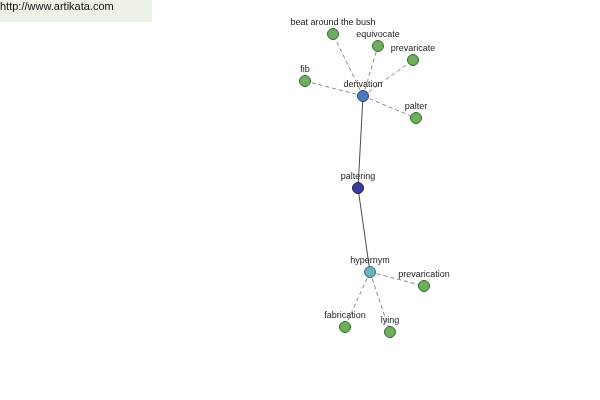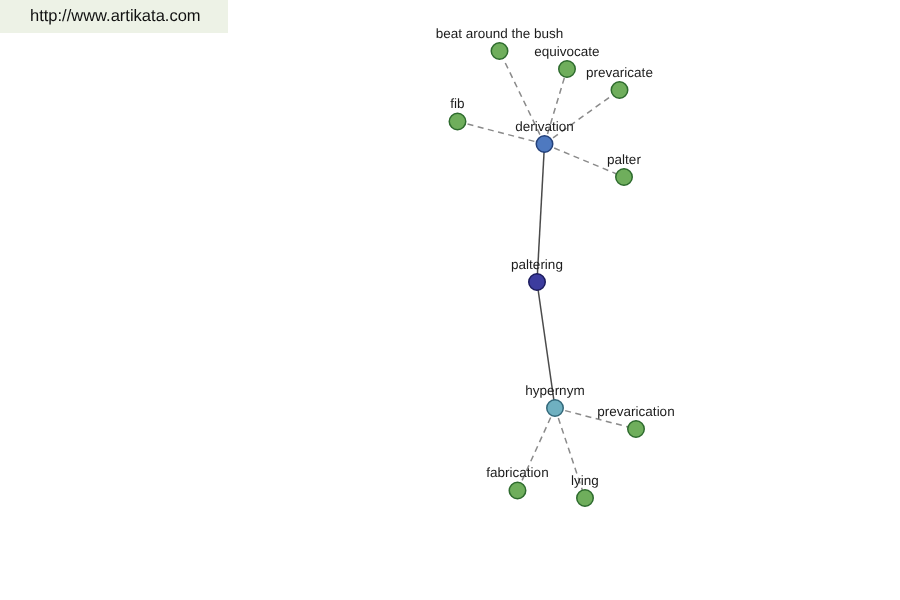--- a/index.html
+++ b/index.html
@@ -18,22 +18,21 @@
     background: #ffffff;
   }
   .urlbar {
     position: absolute;
     top: 0;
     left: 0;
     width: 152px;
     height: 22px;
     background: #edf2e6;
     display: flex;
-    align-items: center;
-    padding-left: 20px;
+    padding-left: 0;
     box-sizing: border-box;
   }
   .urlbar span {
     font-size: 11px;
     color: #111111;
     white-space: nowrap;
   }
   svg.graph {
     position: absolute;
     top: 0;

